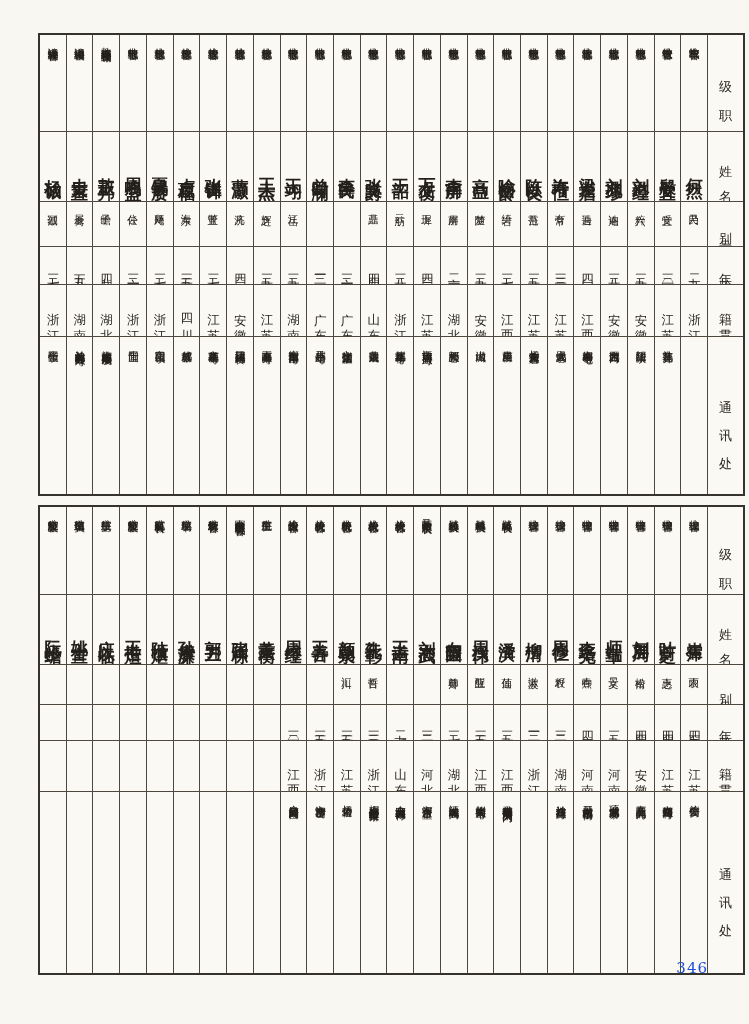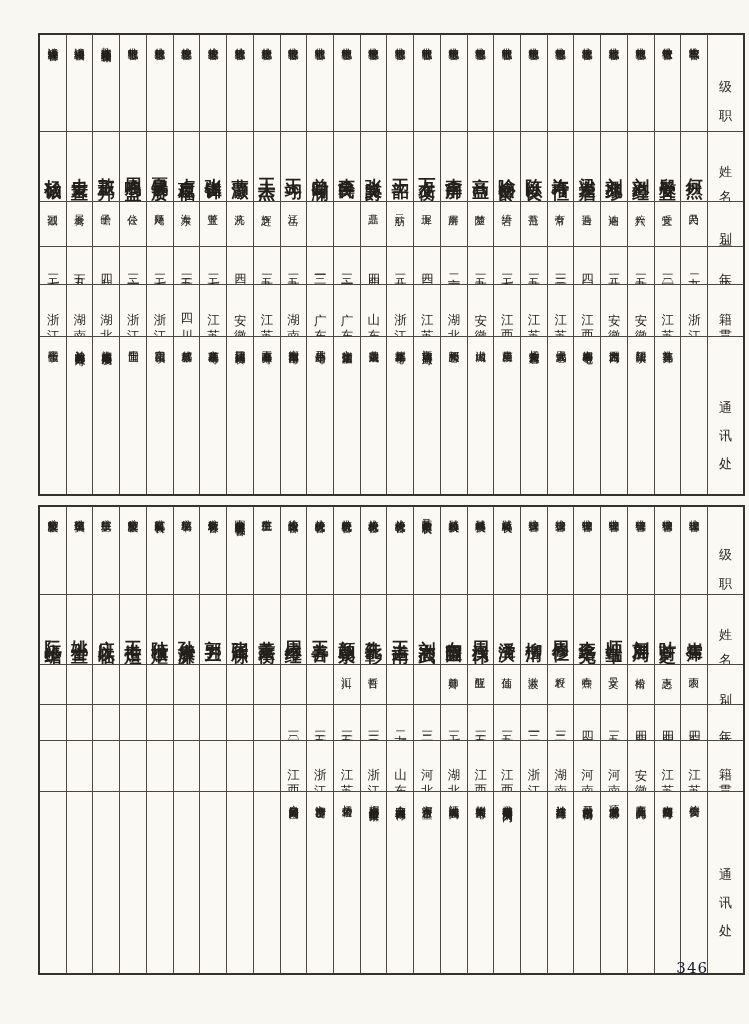--- a/index.html
+++ b/index.html
@@ -46,21 +46,21 @@
   .header-col .cell{align-items:center;}
   .hd{font-size:13px;line-height:1;}
   .h-rank{letter-spacing:30px;margin-bottom:-30px;}
   .h-name{letter-spacing:24px;margin-bottom:-24px;}
   .h-alias{letter-spacing:8px;margin-bottom:-8px;}
   .h-age{letter-spacing:5px;margin-bottom:-5px;}
   .h-prov{letter-spacing:16px;margin-bottom:-16px;}
   .h-addr{letter-spacing:28px;margin-bottom:-28px;}
   .page-number{
     position:absolute;right:41px;bottom:47px;
-    font-size:15px;letter-spacing:1px;color:#0f172a;
+    font-size:15px;letter-spacing:1px;color:#1d4ed8;
   }
 </style>
 </head>
 <body>
 
 <div class="page">
 
   <div class="roster" id="table-top">
     <div class="col header-col">
       <div class="cell c-rank">

